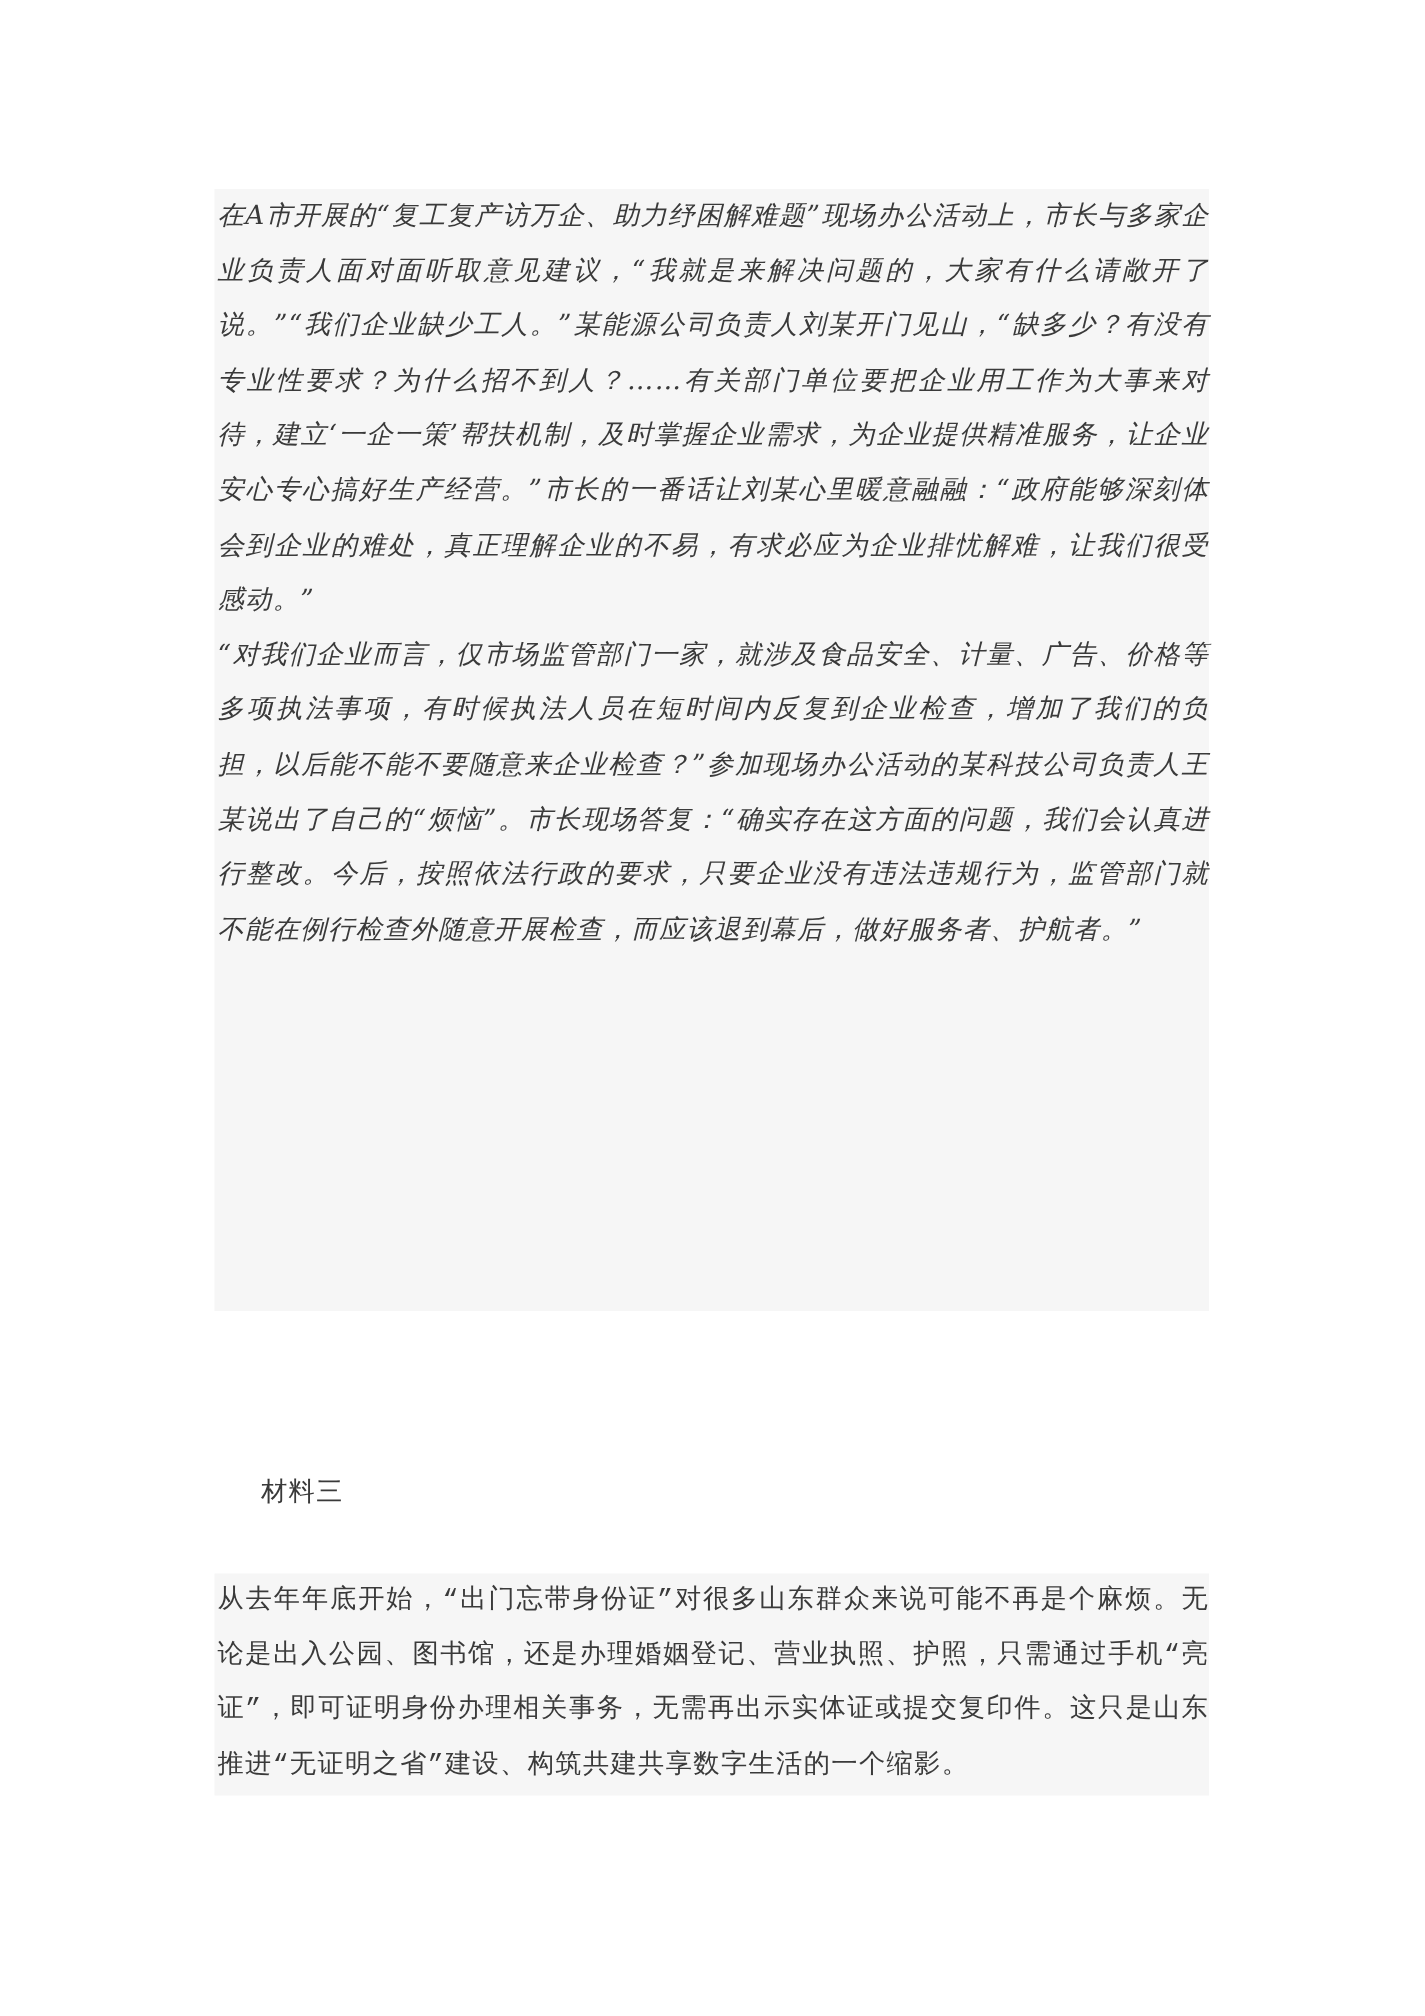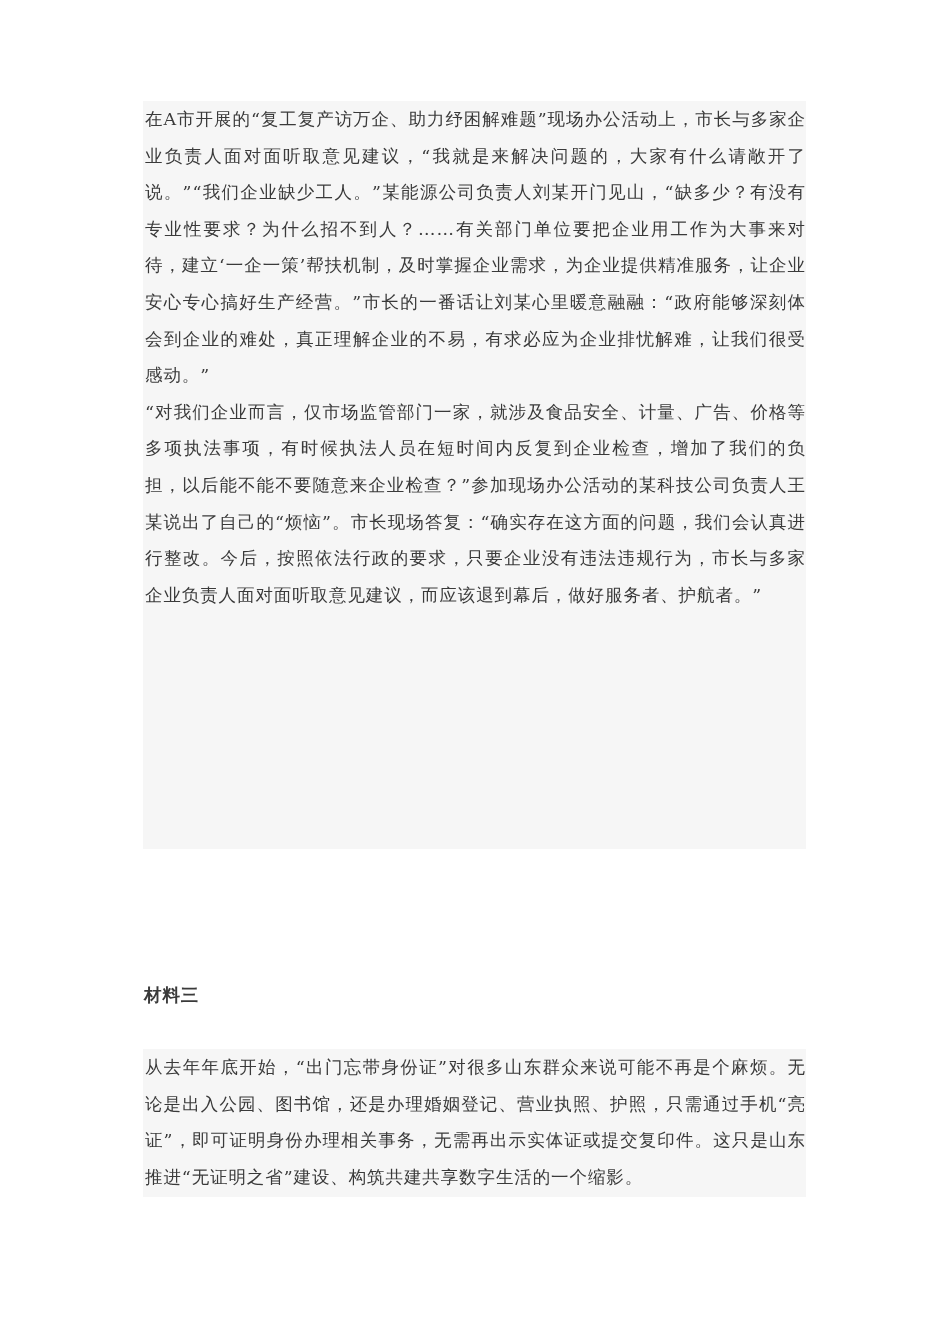--- a/index.html
+++ b/index.html
@@ -25,38 +25,38 @@
   }
   .block p {
     margin: 0;
     font-size: 17.5px;
     line-height: 36.6px;
     letter-spacing: 0.9px;
     text-align: justify;
     text-justify: inter-character;
     word-break: break-all;
   }
-  #block-1 { top: 101px; height: 748px; }
-  #block-2 { top: 1049px; height: 148px; }
+  #block-1 { top: 126px; height: 748px; font-style: italic; }
+  #block-2 { top: 1049px; height: 148px; font-family: Liberation Mono, monospace; }
   .heading {
     position: absolute;
     left: 144px;
     top: 981px;
     font-size: 17.5px;
     line-height: 28px;
     letter-spacing: 0.9px;
     color: #3a3a3a;
     margin: 0;
   }
 </style>
 </head>
 <body>
 
 <div class="block" id="block-1">
   <p>在A市开展的“复工复产访万企、助力纾困解难题”现场办公活动上，市长与多家企业负责人面对面听取意见建议，“我就是来解决问题的，大家有什么请敞开了说。”“我们企业缺少工人。”某能源公司负责人刘某开门见山，“缺多少？有没有专业性要求？为什么招不到人？……有关部门单位要把企业用工作为大事来对待，建立‘一企一策’帮扶机制，及时掌握企业需求，为企业提供精准服务，让企业安心专心搞好生产经营。”市长的一番话让刘某心里暖意融融：“政府能够深刻体会到企业的难处，真正理解企业的不易，有求必应为企业排忧解难，让我们很受感动。”</p>
-  <p>“对我们企业而言，仅市场监管部门一家，就涉及食品安全、计量、广告、价格等多项执法事项，有时候执法人员在短时间内反复到企业检查，增加了我们的负担，以后能不能不要随意来企业检查？”参加现场办公活动的某科技公司负责人王某说出了自己的“烦恼”。市长现场答复：“确实存在这方面的问题，我们会认真进行整改。今后，按照依法行政的要求，只要企业没有违法违规行为，市长与多家企业负责人面对面听取意见建议，而应该退到幕后，做好服务者、护航者。”</p>
+  <p>“对我们企业而言，仅市场监管部门一家，就涉及食品安全、计量、广告、价格等多项执法事项，有时候执法人员在短时间内反复到企业检查，增加了我们的负担，以后能不能不要随意来企业检查？”参加现场办公活动的某科技公司负责人王某说出了自己的“烦恼”。市长现场答复：“确实存在这方面的问题，我们会认真进行整改。今后，按照依法行政的要求，只要企业没有违法违规行为，监管部门就不能在例行检查外随意开展检查，而应该退到幕后，做好服务者、护航者。”</p>
 </div>
 
-<h3 class="heading" style="font-weight:bold;">材料三</h3>
+<h3 class="heading" style="font-weight:normal;margin-left:30px;">材料三</h3>
 
 <div class="block" id="block-2">
   <p>从去年年底开始，“出门忘带身份证”对很多山东群众来说可能不再是个麻烦。无论是出入公园、图书馆，还是办理婚姻登记、营业执照、护照，只需通过手机“亮证”，即可证明身份办理相关事务，无需再出示实体证或提交复印件。这只是山东推进“无证明之省”建设、构筑共建共享数字生活的一个缩影。</p>
 </div>
 
 </body></html>

